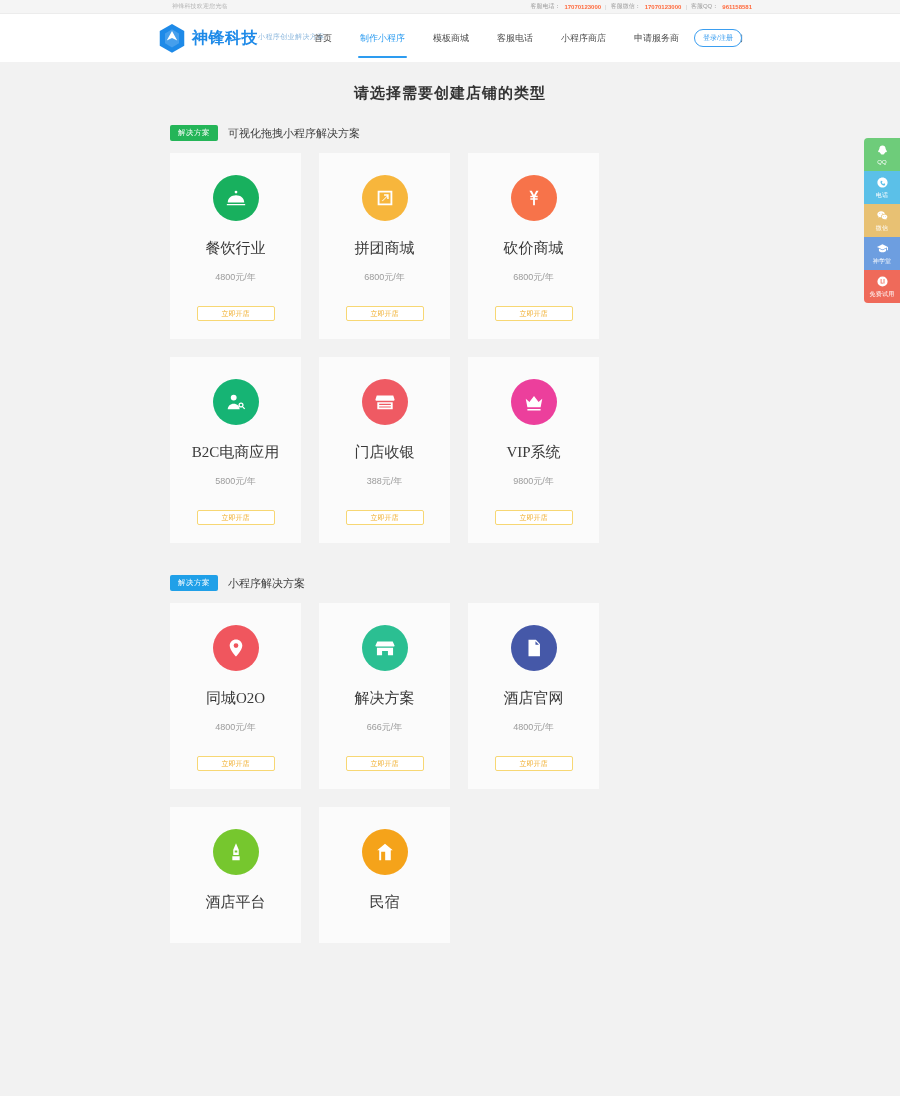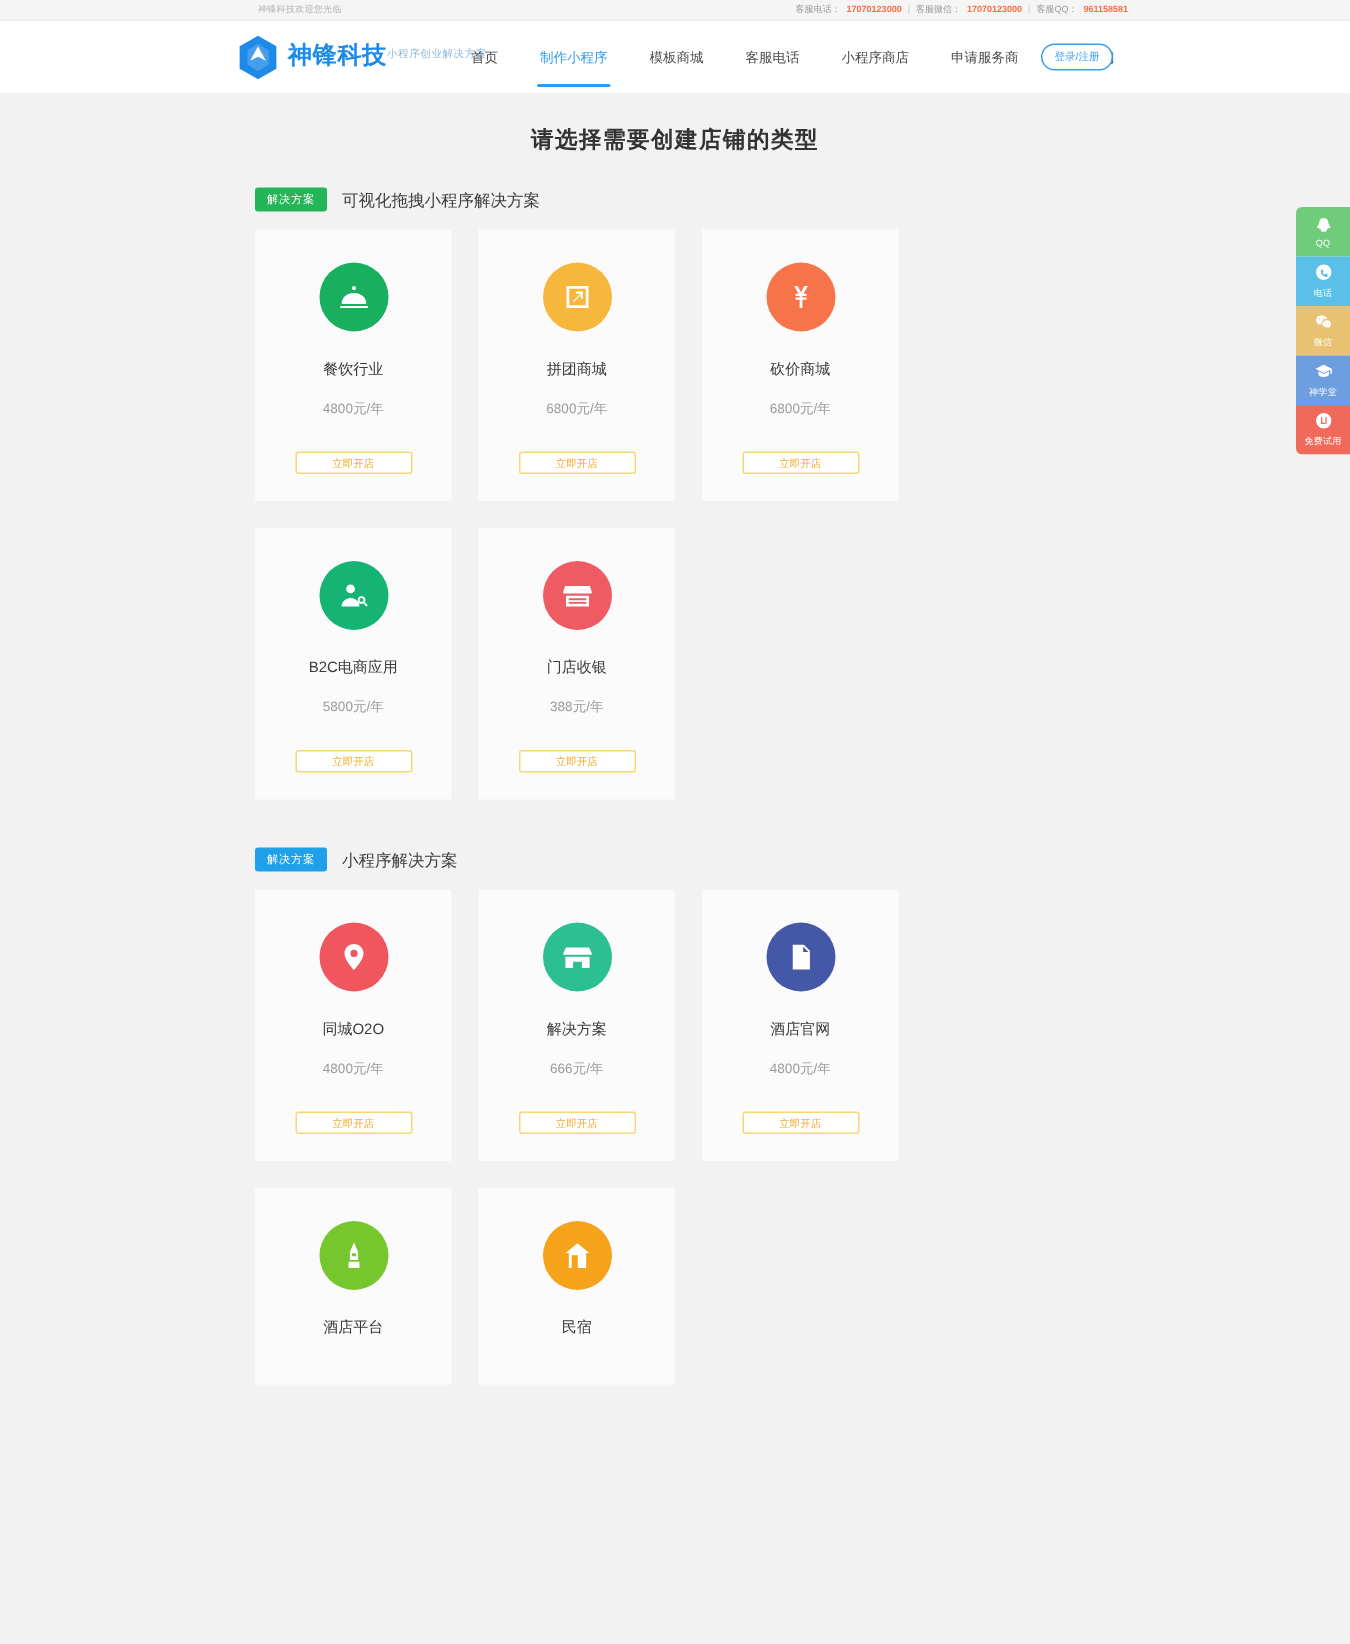--- a/index.html
+++ b/index.html
@@ -104,21 +104,21 @@
     align-items: center;
     cursor: pointer;
   }
   .card .ico {
     width: 46px; height: 46px;
     border-radius: 50%;
     display: flex; align-items: center; justify-content: center;
     margin-bottom: 18px;
   }
   .card .ico svg { width: 22px; height: 22px; fill: #fff; }
-  .card .name { font-size: 10px; color: #3a3a3a; margin-bottom: 13px; }
+  .card .name { font-size: 15px; color: #3a3a3a; margin-bottom: 13px; font-family: Liberation Serif, serif; }
   .card .price { font-size: 9px; color: #9b9b9b; margin-bottom: 22px; text-align: center; }
   .card .cta {
     width: 78px; height: 15px;
     border: 1px solid #f7d774;
     border-radius: 2px;
     color: #f0ad2a;
     font-size: 7px;
     display: flex; align-items: center; justify-content: center;
     background: #fff;
   }
@@ -242,20 +242,30 @@
         <div class="card">
           <span class="ico" style="background:#ef5a63">
             <svg viewBox="0 0 24 24">
               <path d="M3 5h18l1.4 4.2c.2.6-.2 1.3-.9 1.3H2.5c-.7 0-1.1-.7-.9-1.3L3 5zm0.6 7.2h16.8V20H3.6v-7.8zm2 1.8v1.4h12.8V14H5.6zm0 2.8V18h12.8v-1.2H5.6z"></path>
             </svg>
           </span>
           <span class="name">门店收银</span>
           <span class="price">388元/年</span>
           <span class="cta">立即开店</span>
         </div>
+        <div class="card">
+          <span class="ico" style="background:#ec3f9c">
+            <svg viewBox="0 0 24 24">
+              <path d="M3 8.5 7 12l5-6.5 5 6.5 4-3.5-1.8 9.3H4.8L3 8.5zm1.8 11.2h14.4v1.6H4.8v-1.6z"></path>
+            </svg>
+          </span>
+          <span class="name">VIP系统</span>
+          <span class="price">9800元/年</span>
+          <span class="cta">立即开店</span>
+        </div>
       </div>
       <div class="section-gap"></div>
       <div class="section-head">
         <span class="badge" style="background: rgb(32, 160, 232);">解决方案</span>
         <span class="section-title">小程序解决方案</span>
       </div>
       <div class="grid">
         <div class="card">
           <span class="ico" style="background:#f0565e">
             <svg viewBox="0 0 24 24">

